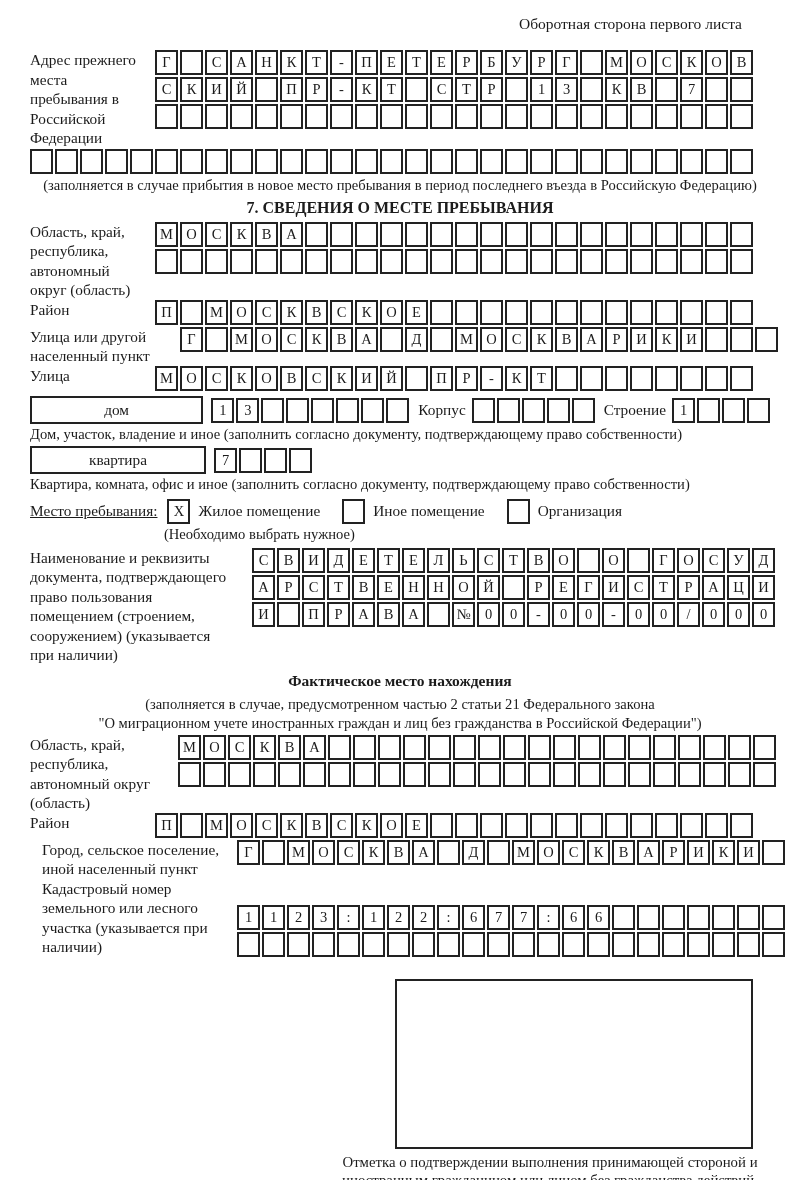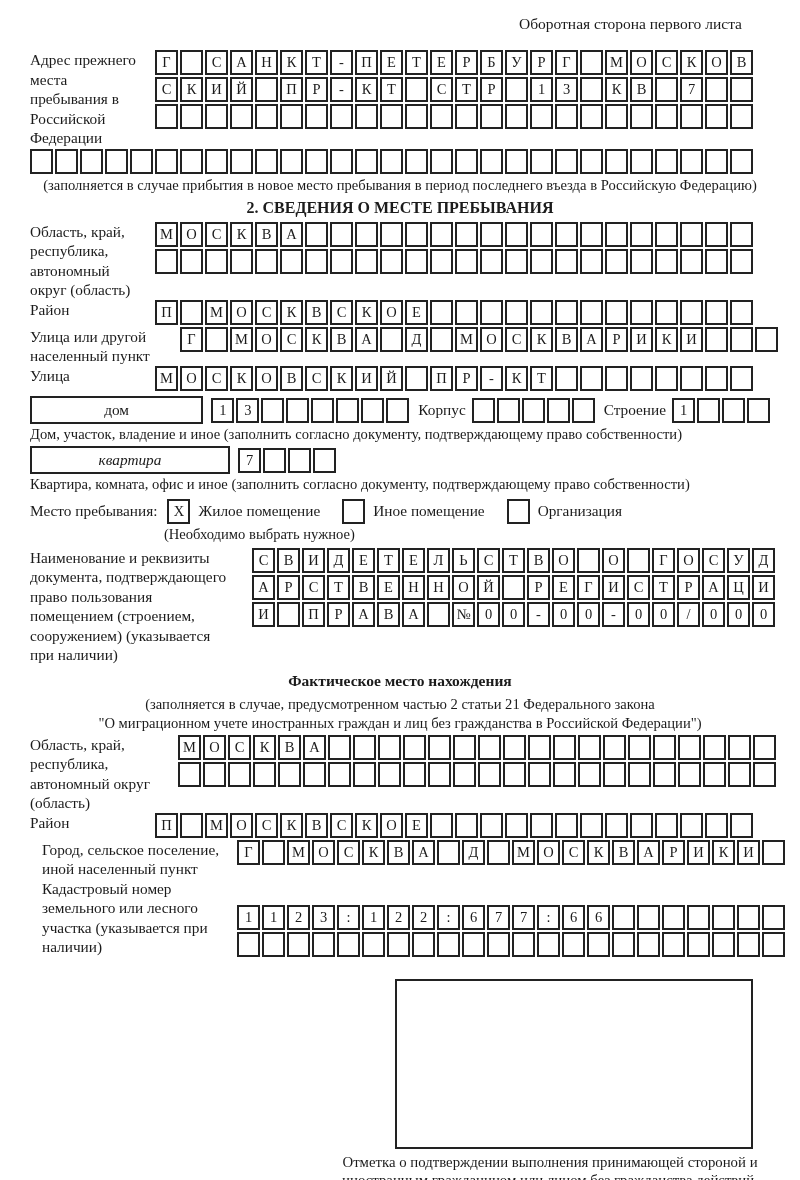--- a/index.html
+++ b/index.html
@@ -37,27 +37,27 @@
   .sec-title { font-weight:bold; text-align:center; font-size:16px; line-height:20px; margin:4px 0 4px 0; }
   .sub-title { font-weight:bold; text-align:center; font-size:15.5px; line-height:20px; margin-top:6px; margin-bottom:4px; }
 
   .house-row, .apt-row { display:flex; align-items:center; margin-top:3px; height:29px; }
   .widefield {
     border:2px solid #222; height:28px;
     display:flex; align-items:center; justify-content:center;
     font-size:15.3px;
   }
   .house-name { width:206px; margin-right:8px; }
-  .apt-name { width:200px; margin-right:8px;font-style:italic; }
+  .apt-name { width:176px; margin-right:8px; }
   .inline-label { font-size:15.3px; padding:0 6px 0 9px; }
   .house-row .boxes, .apt-row .boxes { margin-bottom:0; }
 
   .stay-row { display:flex; align-items:center; margin-top:5px; height:27px; font-size:15.3px; }
   .stay-row .cell { margin:0 8px; }
-  .stay-label { padding-right:2px; }
+  .stay-label { padding-right:2px;text-decoration:underline; }
   .stay-opt { padding-right:14px; }
   .stay-note { text-align:center; width:62%; font-size:14.6px; line-height:18px; }
 
   .doc-grp { margin-top:5px; }
 
   .notes-block { font-size:14.6px; line-height:19px; text-align:center; }
 
   .cad-rows { margin-top:26px; }
 
   .stamp-wrap { margin-left:290px; width:460px; margin-top:20px; }
@@ -180,21 +180,21 @@
       <span class="cell"></span>
       <span class="cell"></span>
       <span class="cell"></span>
       <span class="cell"></span>
       <span class="cell"></span>
       <span class="cell"></span>
       <span class="cell"></span>
     </div>
   <div class="note center">(заполняется в случае прибытия в новое место пребывания в период последнего въезда в Российскую Федерацию)</div>
 
-  <div class="sec-title">2. СВЕДЕНИЯ О МЕСТЕ ПРЕБЫВАНИЯ</div>
+  <div class="sec-title">7. СВЕДЕНИЯ О МЕСТЕ ПРЕБЫВАНИЯ</div>
 
   <div class="grp">
     <div class="label w125">Область, край, республика, автономный округ (область)</div>
     <div class="rows">
       <div class="boxes">
           <span class="cell">М</span>
           <span class="cell">О</span>
           <span class="cell">С</span>
           <span class="cell">К</span>
           <span class="cell">В</span>

